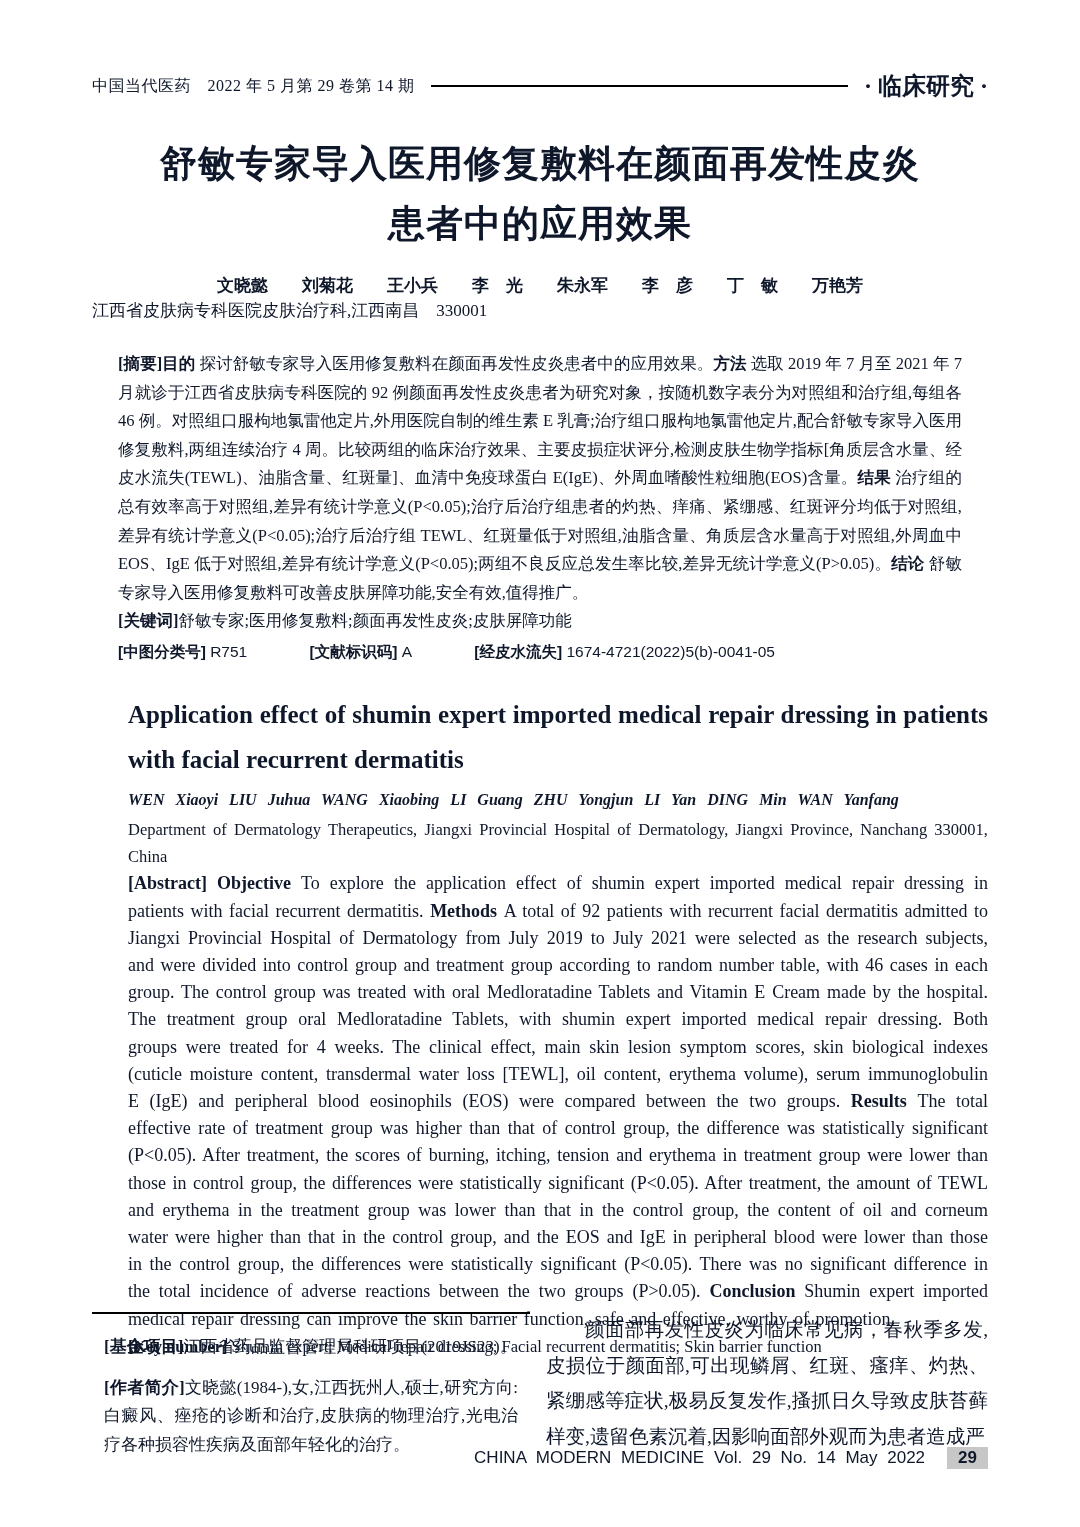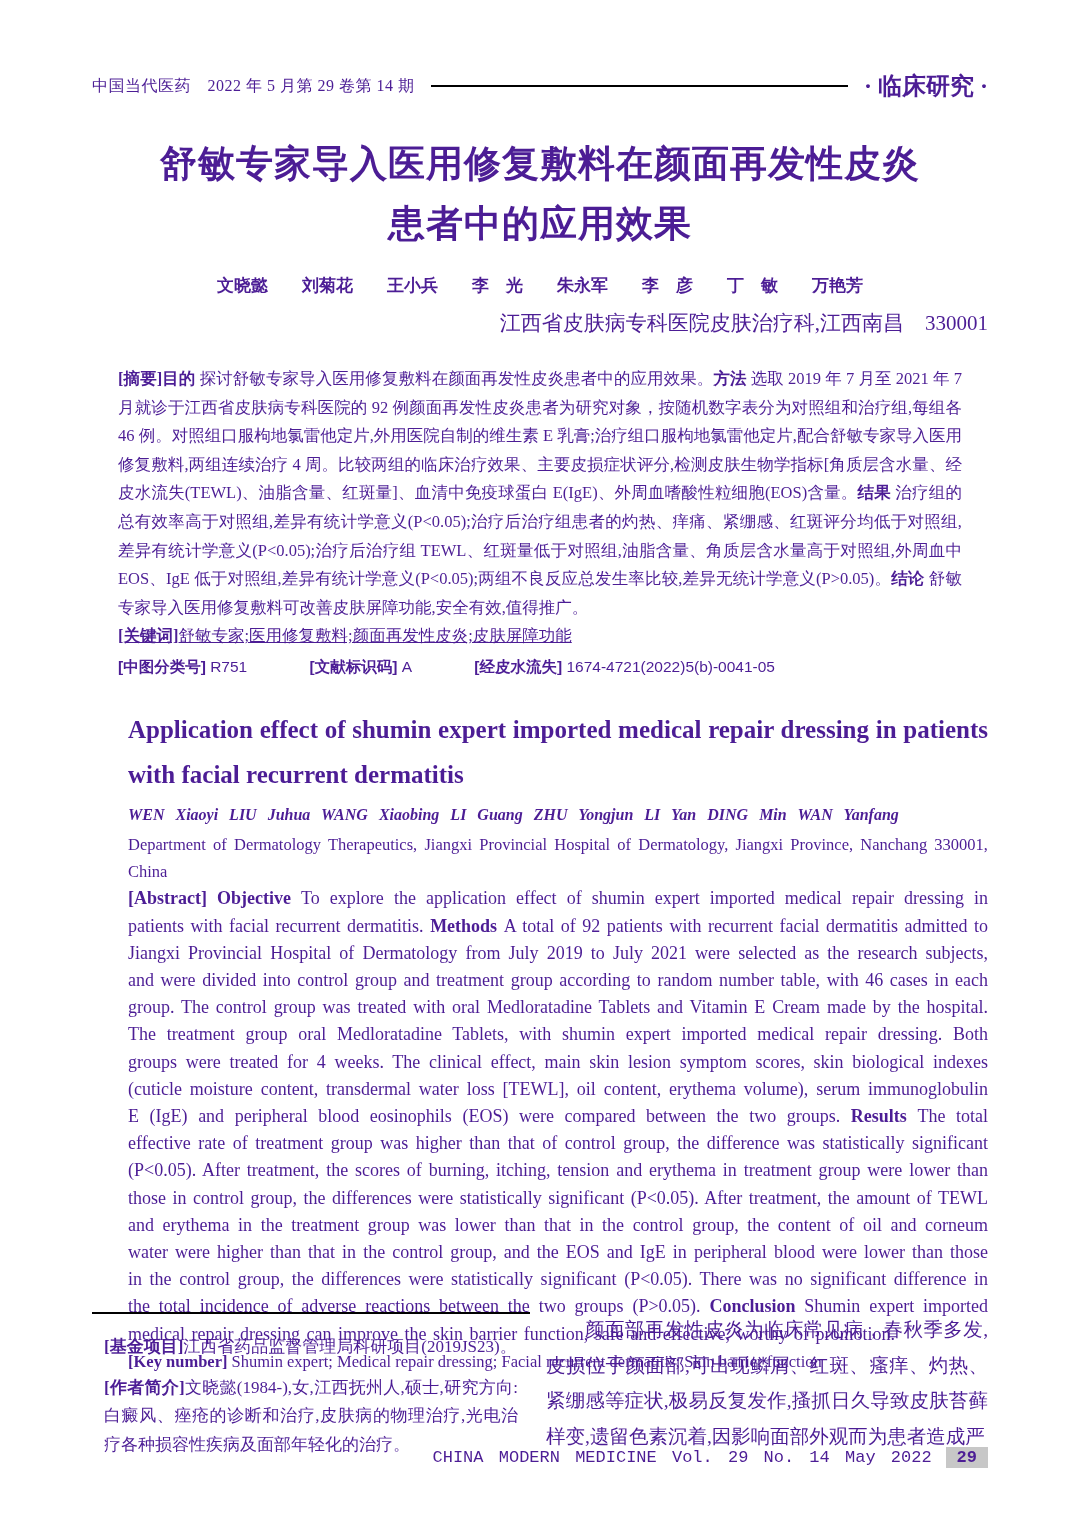--- a/index.html
+++ b/index.html
@@ -1,54 +1,54 @@
 <!DOCTYPE html>
 <html><head>
 <meta charset="utf-8">
 <style>
   html,body{margin:0;padding:0;background:#e8e8e8;}
   .page{position:relative;width:1080px;height:1527px;margin:0 auto;background:#ffffff;
-        color:#4c1d95;font-family:"Liberation Serif","DejaVu Serif",serif;overflow:hidden;}
+        color:#0f172a;font-family:"Liberation Serif","DejaVu Serif",serif;overflow:hidden;}
   .content{padding:0 92px;}
   .b{font-weight:bold;}
 
   .header{display:flex;align-items:center;padding-top:70px;font-size:16px;}
   .h-left{white-space:nowrap;letter-spacing:.5px;}
   .h-rule{flex:1;border-top:2px solid #000;height:0;margin:0 16px;}
   .h-right{font-weight:bold;font-size:24px;white-space:nowrap;}
 
   .cn-title{margin:32px 10px 0;text-align:center;font-size:37px;line-height:60px;
             font-weight:bold;letter-spacing:1px;}
   .authors{margin-top:20px;text-align:center;font-size:17px;font-weight:bold;}
-  .affil{margin-top:12px;text-align:right;font-size:21px;}
+  .affil{margin-top:2px;text-align:left;font-size:17px;}
 
   .abstract{margin:28px 0 0;padding:0 26px 0 26px;font-size:16.5px;line-height:28.6px;
             text-align:justify;}
-  .kw{margin:0;padding:0 26px;font-size:16.5px;line-height:28.6px;text-decoration:underline;}
+  .kw{margin:0;padding:0 26px;font-size:16.5px;line-height:28.6px;}
   .cls{margin:1px 0 0;padding:0 26px;font-size:15.5px;line-height:29px;
        font-family:"Liberation Sans","DejaVu Sans",sans-serif;}
   .cls .cls-item{margin-right:58px;}
   .cls .cls-item:last-child{margin-right:0;}
 
   .en{margin-top:26px;padding-left:36px;}
   .en-title{margin:0;font-size:25px;line-height:45px;font-weight:bold;text-align:justify;}
   .en-authors{font-style:italic;font-size:16px;margin-top:9px;word-spacing:7px;font-weight:bold;}
   .en-affil{font-size:16.5px;line-height:27.2px;margin-top:7px;text-align:justify;word-spacing:3px;}
   .en-abstract{margin:0;font-size:18px;line-height:27.2px;text-align:justify;word-spacing:2px;}
   .en-kw{margin:0;font-size:16.5px;line-height:27.2px;}
 
   .bottom{position:absolute;left:92px;right:92px;top:1312px;display:flex;gap:16px;}
   .foot-col{width:438px;border-top:2px solid #000;padding-top:7px;font-size:17px;
             line-height:28.6px;text-align:justify;}
   .foot-col p{margin:12px;}
   .intro-col{flex:1;font-size:19.5px;line-height:35.5px;text-align:justify;font-family:Liberation Serif, serif;}
   .intro-col p{margin:0;text-indent:2em;}
 
-  .footer{position:absolute;right:92px;top:1447px;display:flex;align-items:center;gap:14px;
-          font-family:Liberation Mono, monospace;font-size:17px;word-spacing:5px;}
+  .footer{position:absolute;right:92px;top:1447px;display:flex;align-items:center;gap:22px;
+          font-family:Liberation Sans, sans-serif;font-size:17px;word-spacing:5px;}
   .pagenum{background:#c7c7c7;padding:1px 11px;font-weight:bold;word-spacing:0;}
 </style>
 </head>
 <body>
 
 <div class="page">
   <div class="content">
 
     <div class="header">
       <span class="h-left">中国当代医药　2022 年 5 月第 29 卷第 14 期</span>

